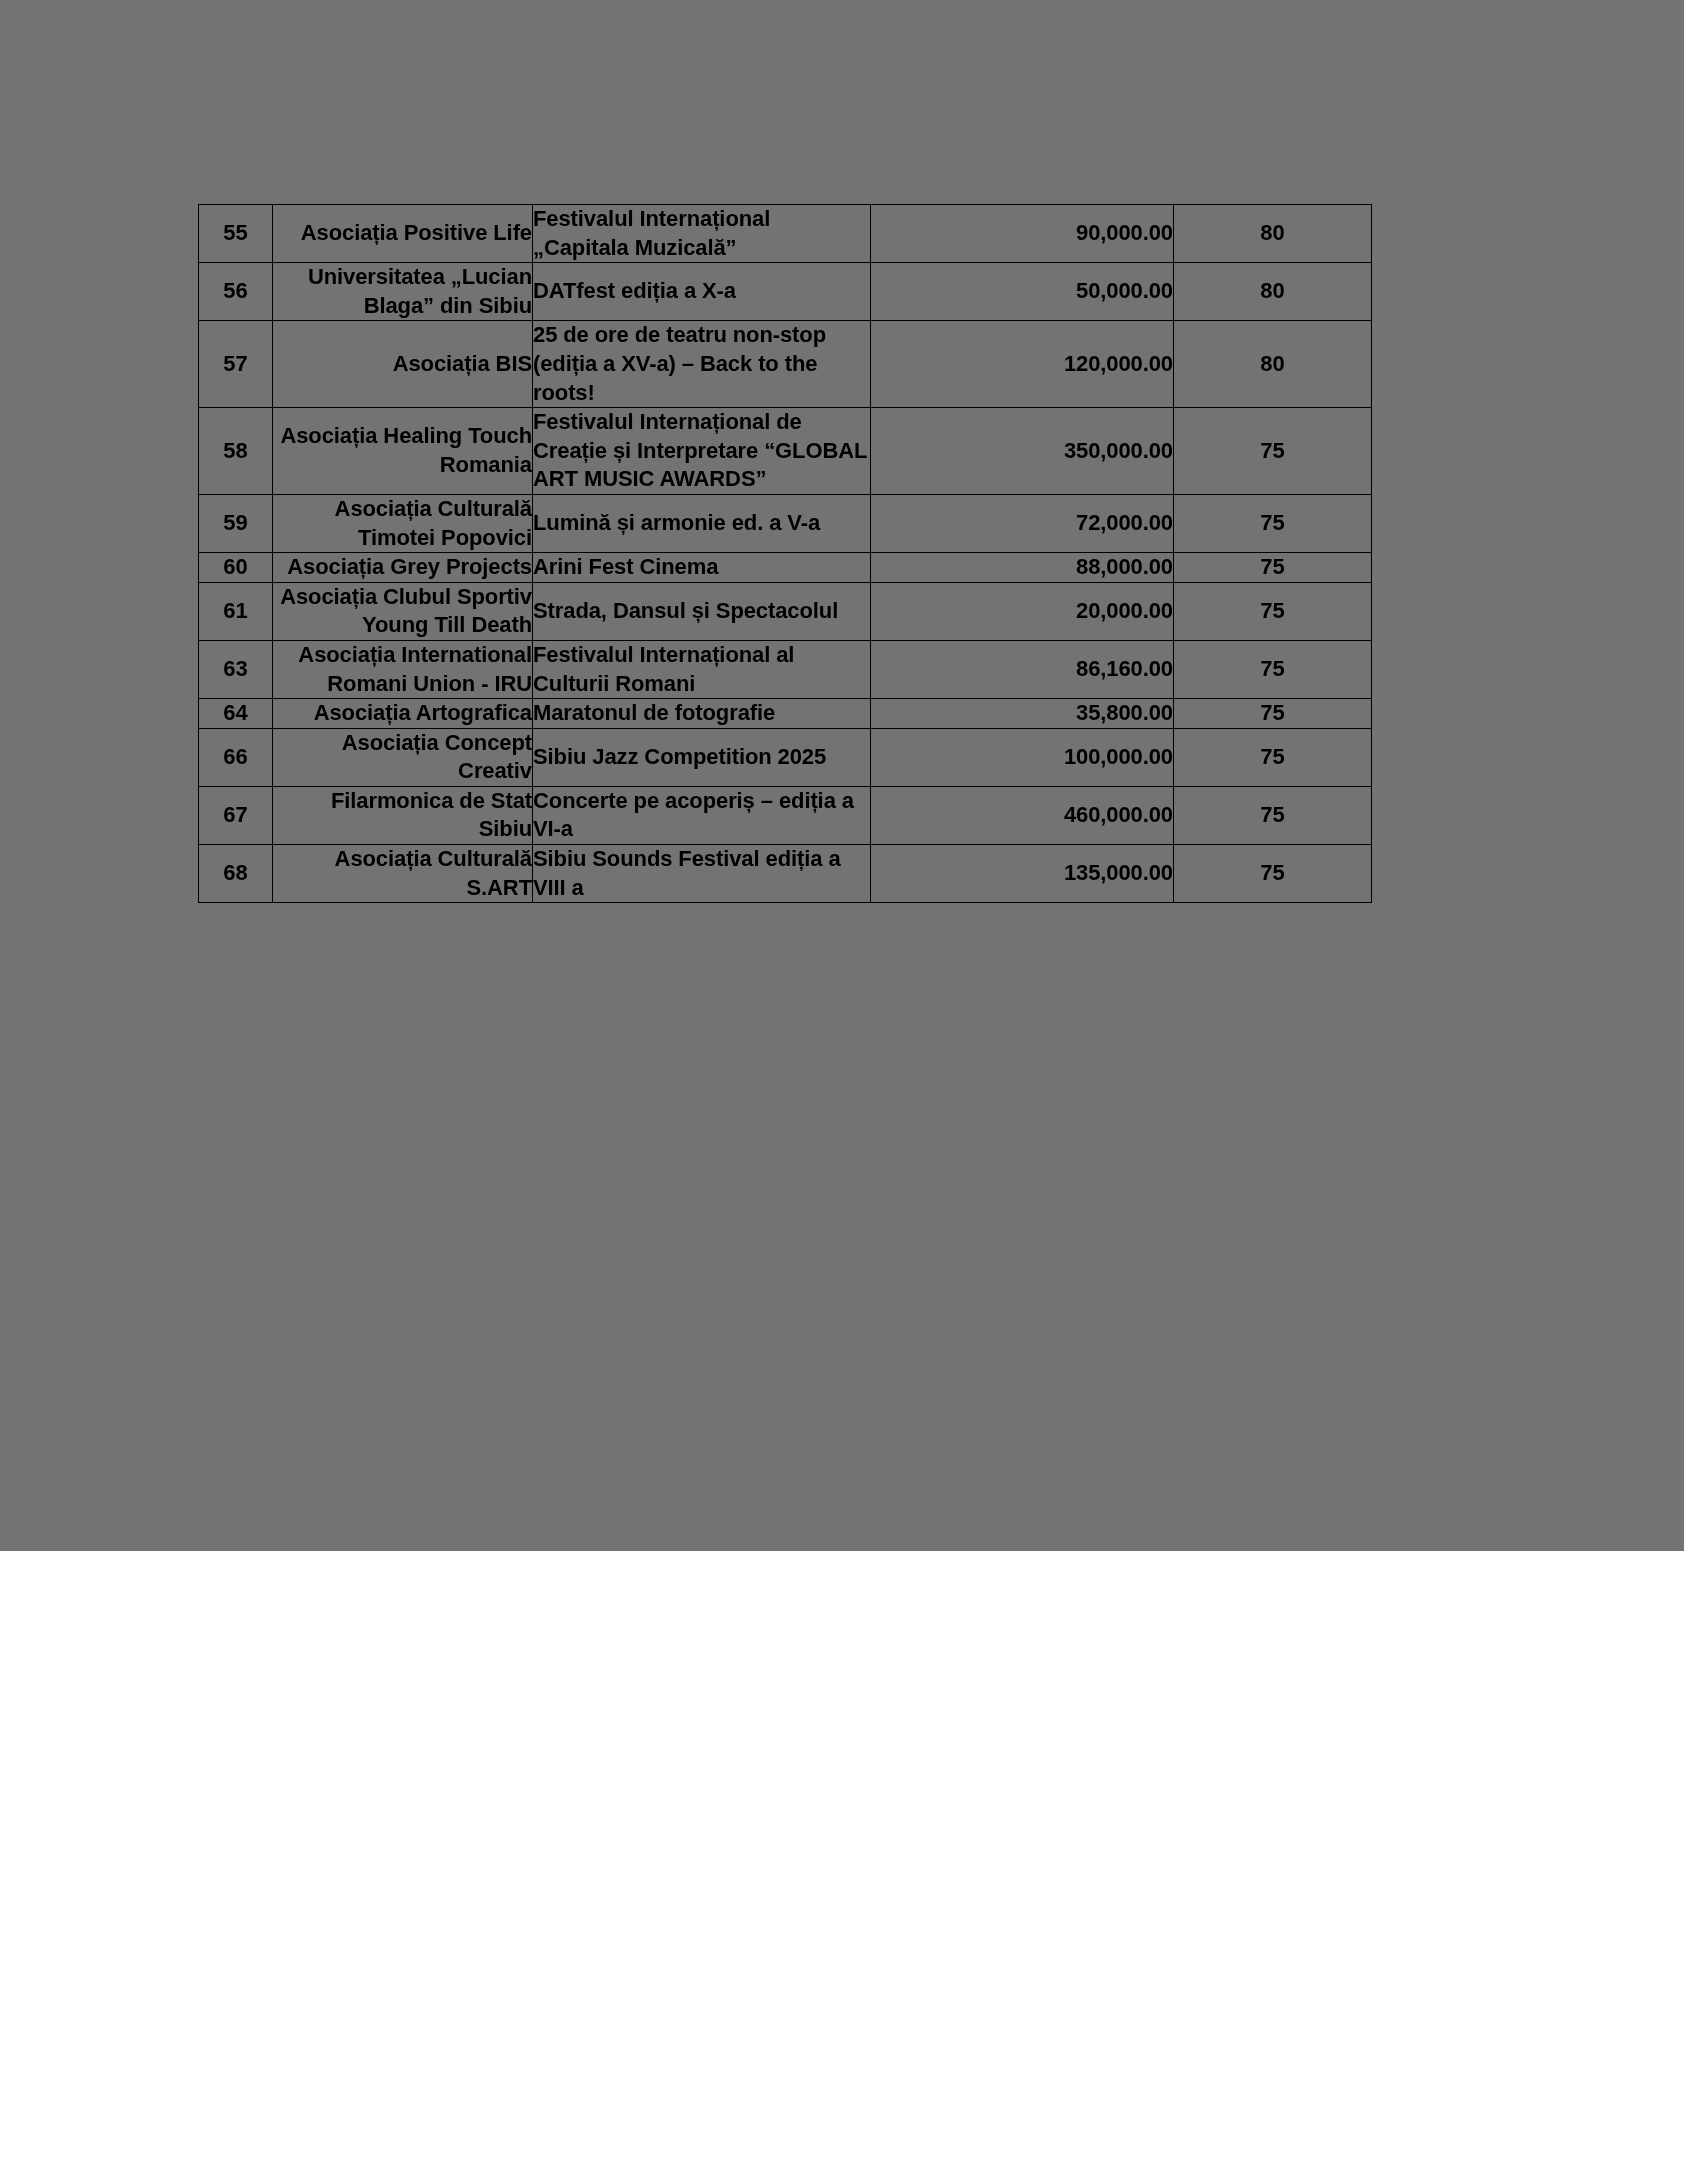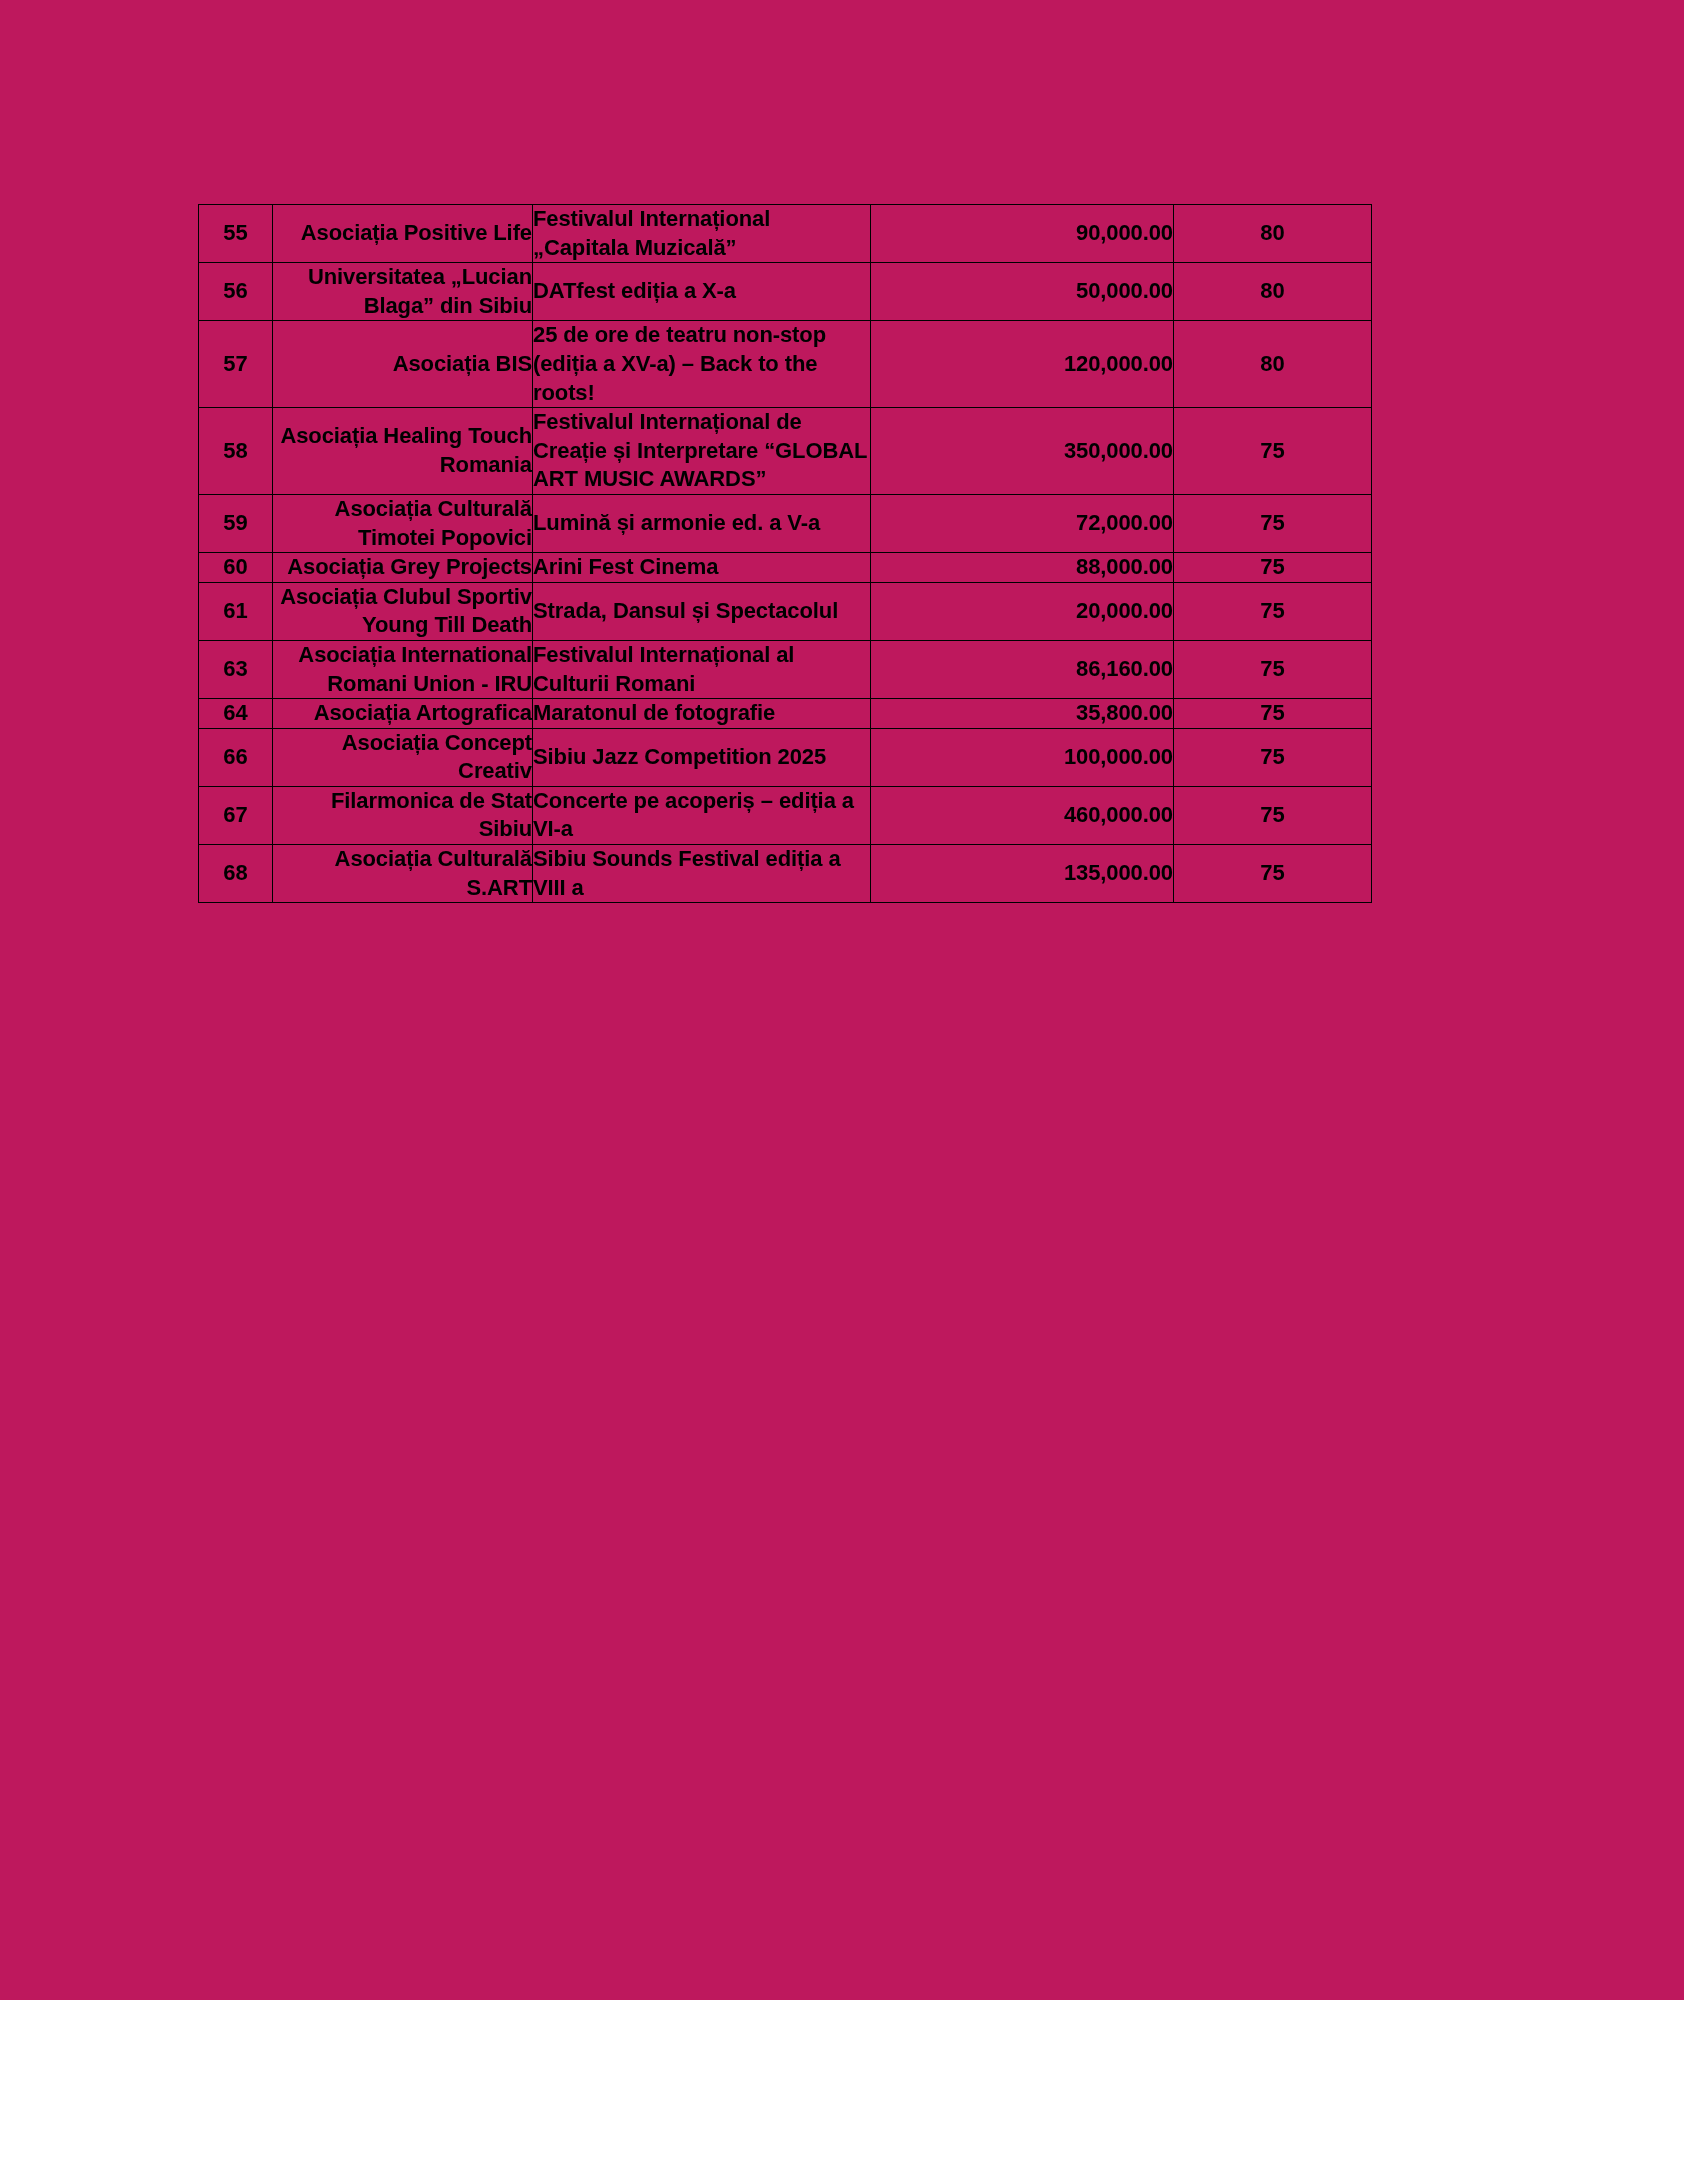--- a/index.html
+++ b/index.html
@@ -14,22 +14,22 @@
     color: #000000;
     position: relative;
     overflow: hidden;
   }
 
   .page {
     position: absolute;
     left: 0;
     top: 0;
     width: 1685px;
-    height: 2000px;
-    background: #be185d;
+    height: 1551px;
+    background: #737373;
   }
 
   .grants-table {
     position: absolute;
     left: 198px;
     top: 204px;
     width: 1174px;
     border-collapse: collapse;
     table-layout: fixed;
   }

